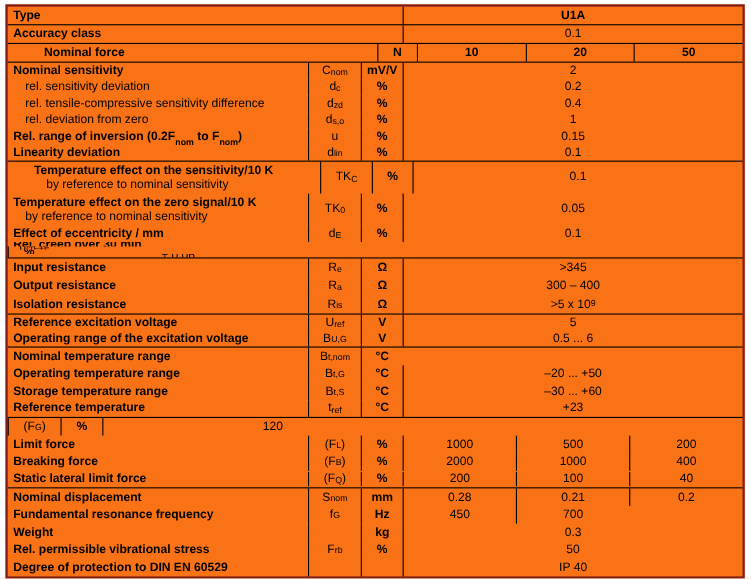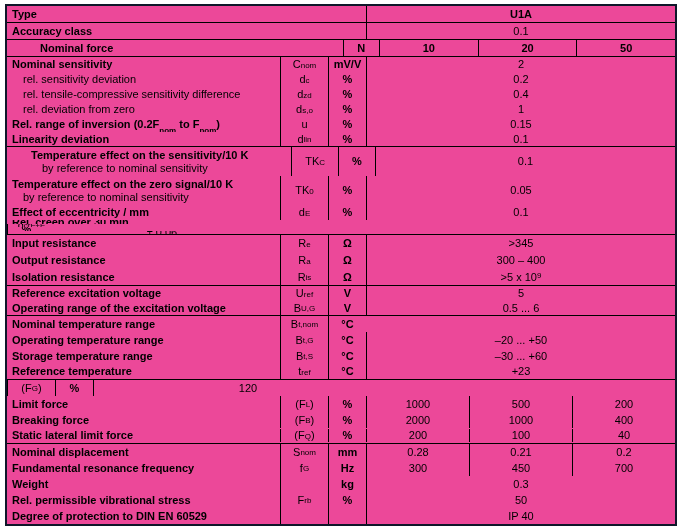--- a/index.html
+++ b/index.html
@@ -8,22 +8,22 @@
     background: #ffffff;
     font-family: "Liberation Sans", sans-serif;
     color: #000;
     position: relative;
     overflow: hidden;
   }
   #spec-table {
     position: absolute;
     left: 5px; top: 4px;
     width: 672px;
-    border: 2px solid #0f172a;
-    background: #ec4899;
+    border: 2px solid #7f1d1d;
+    background: #f97316;
   }
   .row { display: flex; align-items: stretch; }
   .row.ge { border-bottom: 1px solid #000; }
   .cell {
     display: flex; align-items: center;
     font-size: 11px; line-height: 1.12;
     overflow: hidden; white-space: nowrap;
   }
   .c-name { padding-left: 5px; flex-direction: column; align-items: flex-start; justify-content: center; }
   .c-name .lbl { font-weight: bold; }
@@ -262,21 +262,20 @@
       <div class="cell c-val">0.28</div>
       <div class="cell c-val">0.21</div>
       <div class="cell c-val">0.2</div>
     </div>
     <div class="row" style="height: 16px;">
       <div class="cell c-name w273">
         <div class="lbl">Fundamental resonance frequency</div>
       </div>
       <div class="cell c-sym">f<sub>G</sub></div>
       <div class="cell c-unit">Hz</div>
-      <div class="cell c-val">300</div>
       <div class="cell c-val">450</div>
       <div class="cell c-val">700</div>
     </div>
     <div class="row" style="height: 16px;">
       <div class="cell c-name w273">
         <div class="lbl">Weight</div>
       </div>
       <div class="cell c-sym"></div>
       <div class="cell c-unit">kg</div>
       <div class="cell c-vspan">0.3</div>

